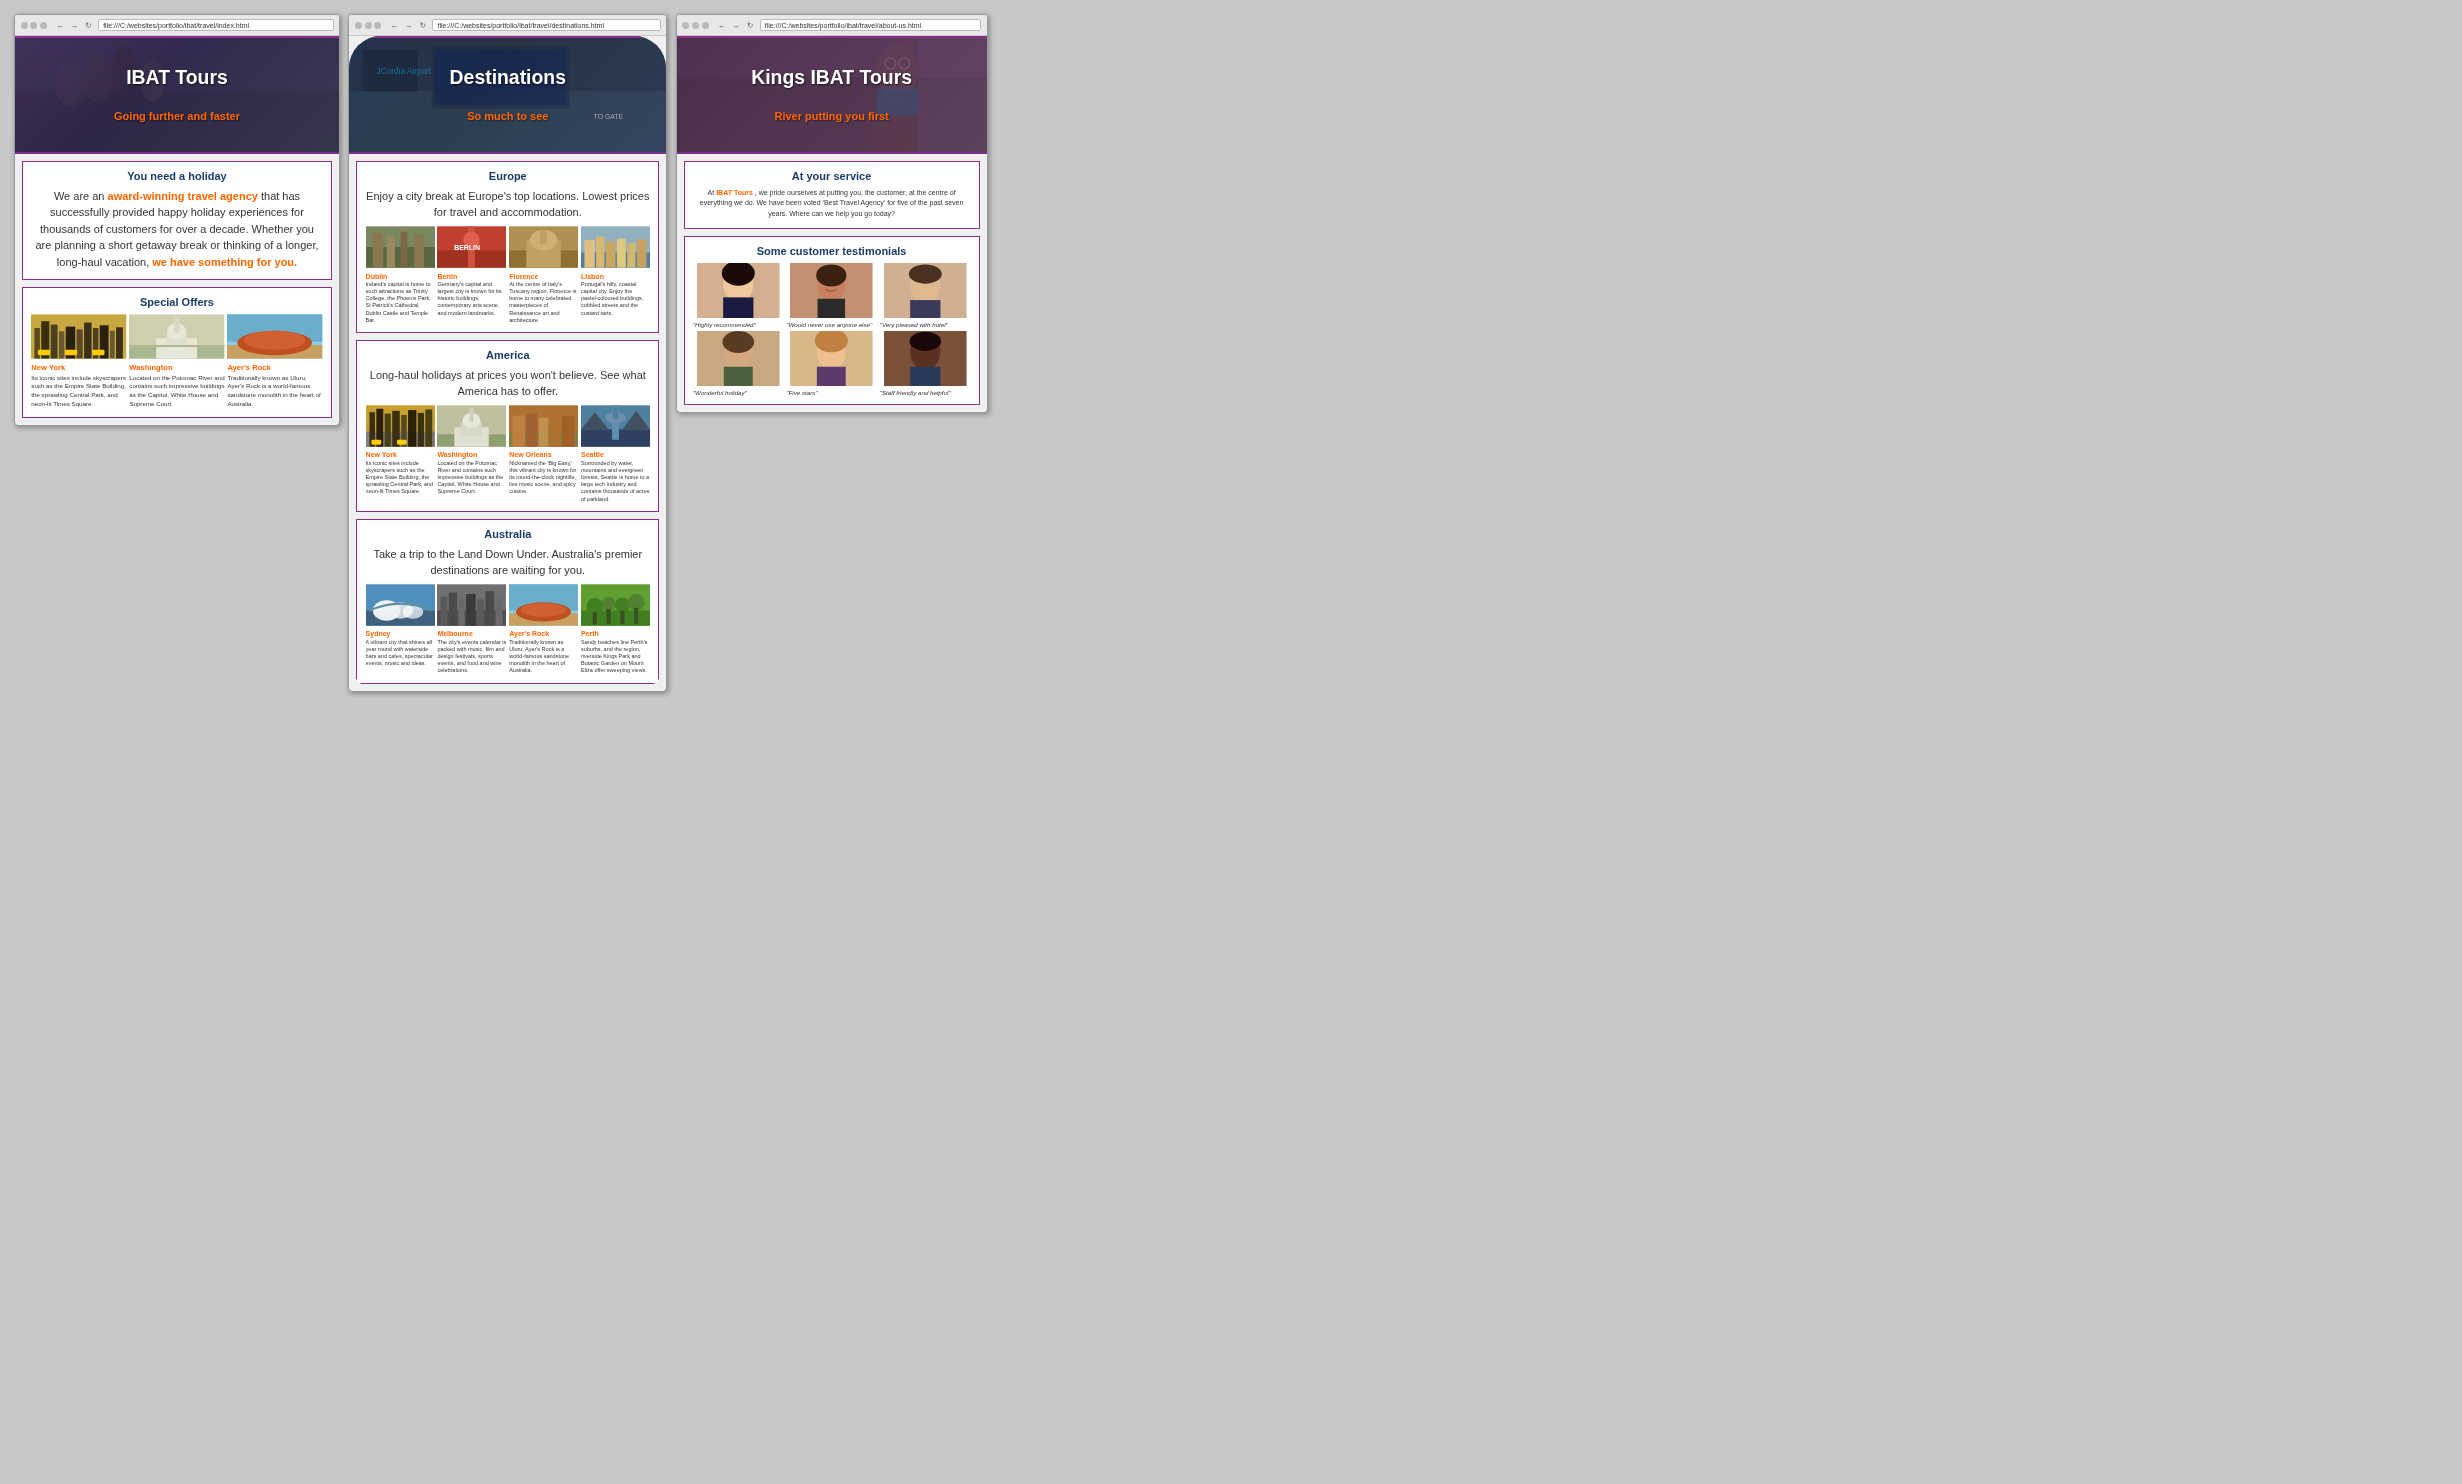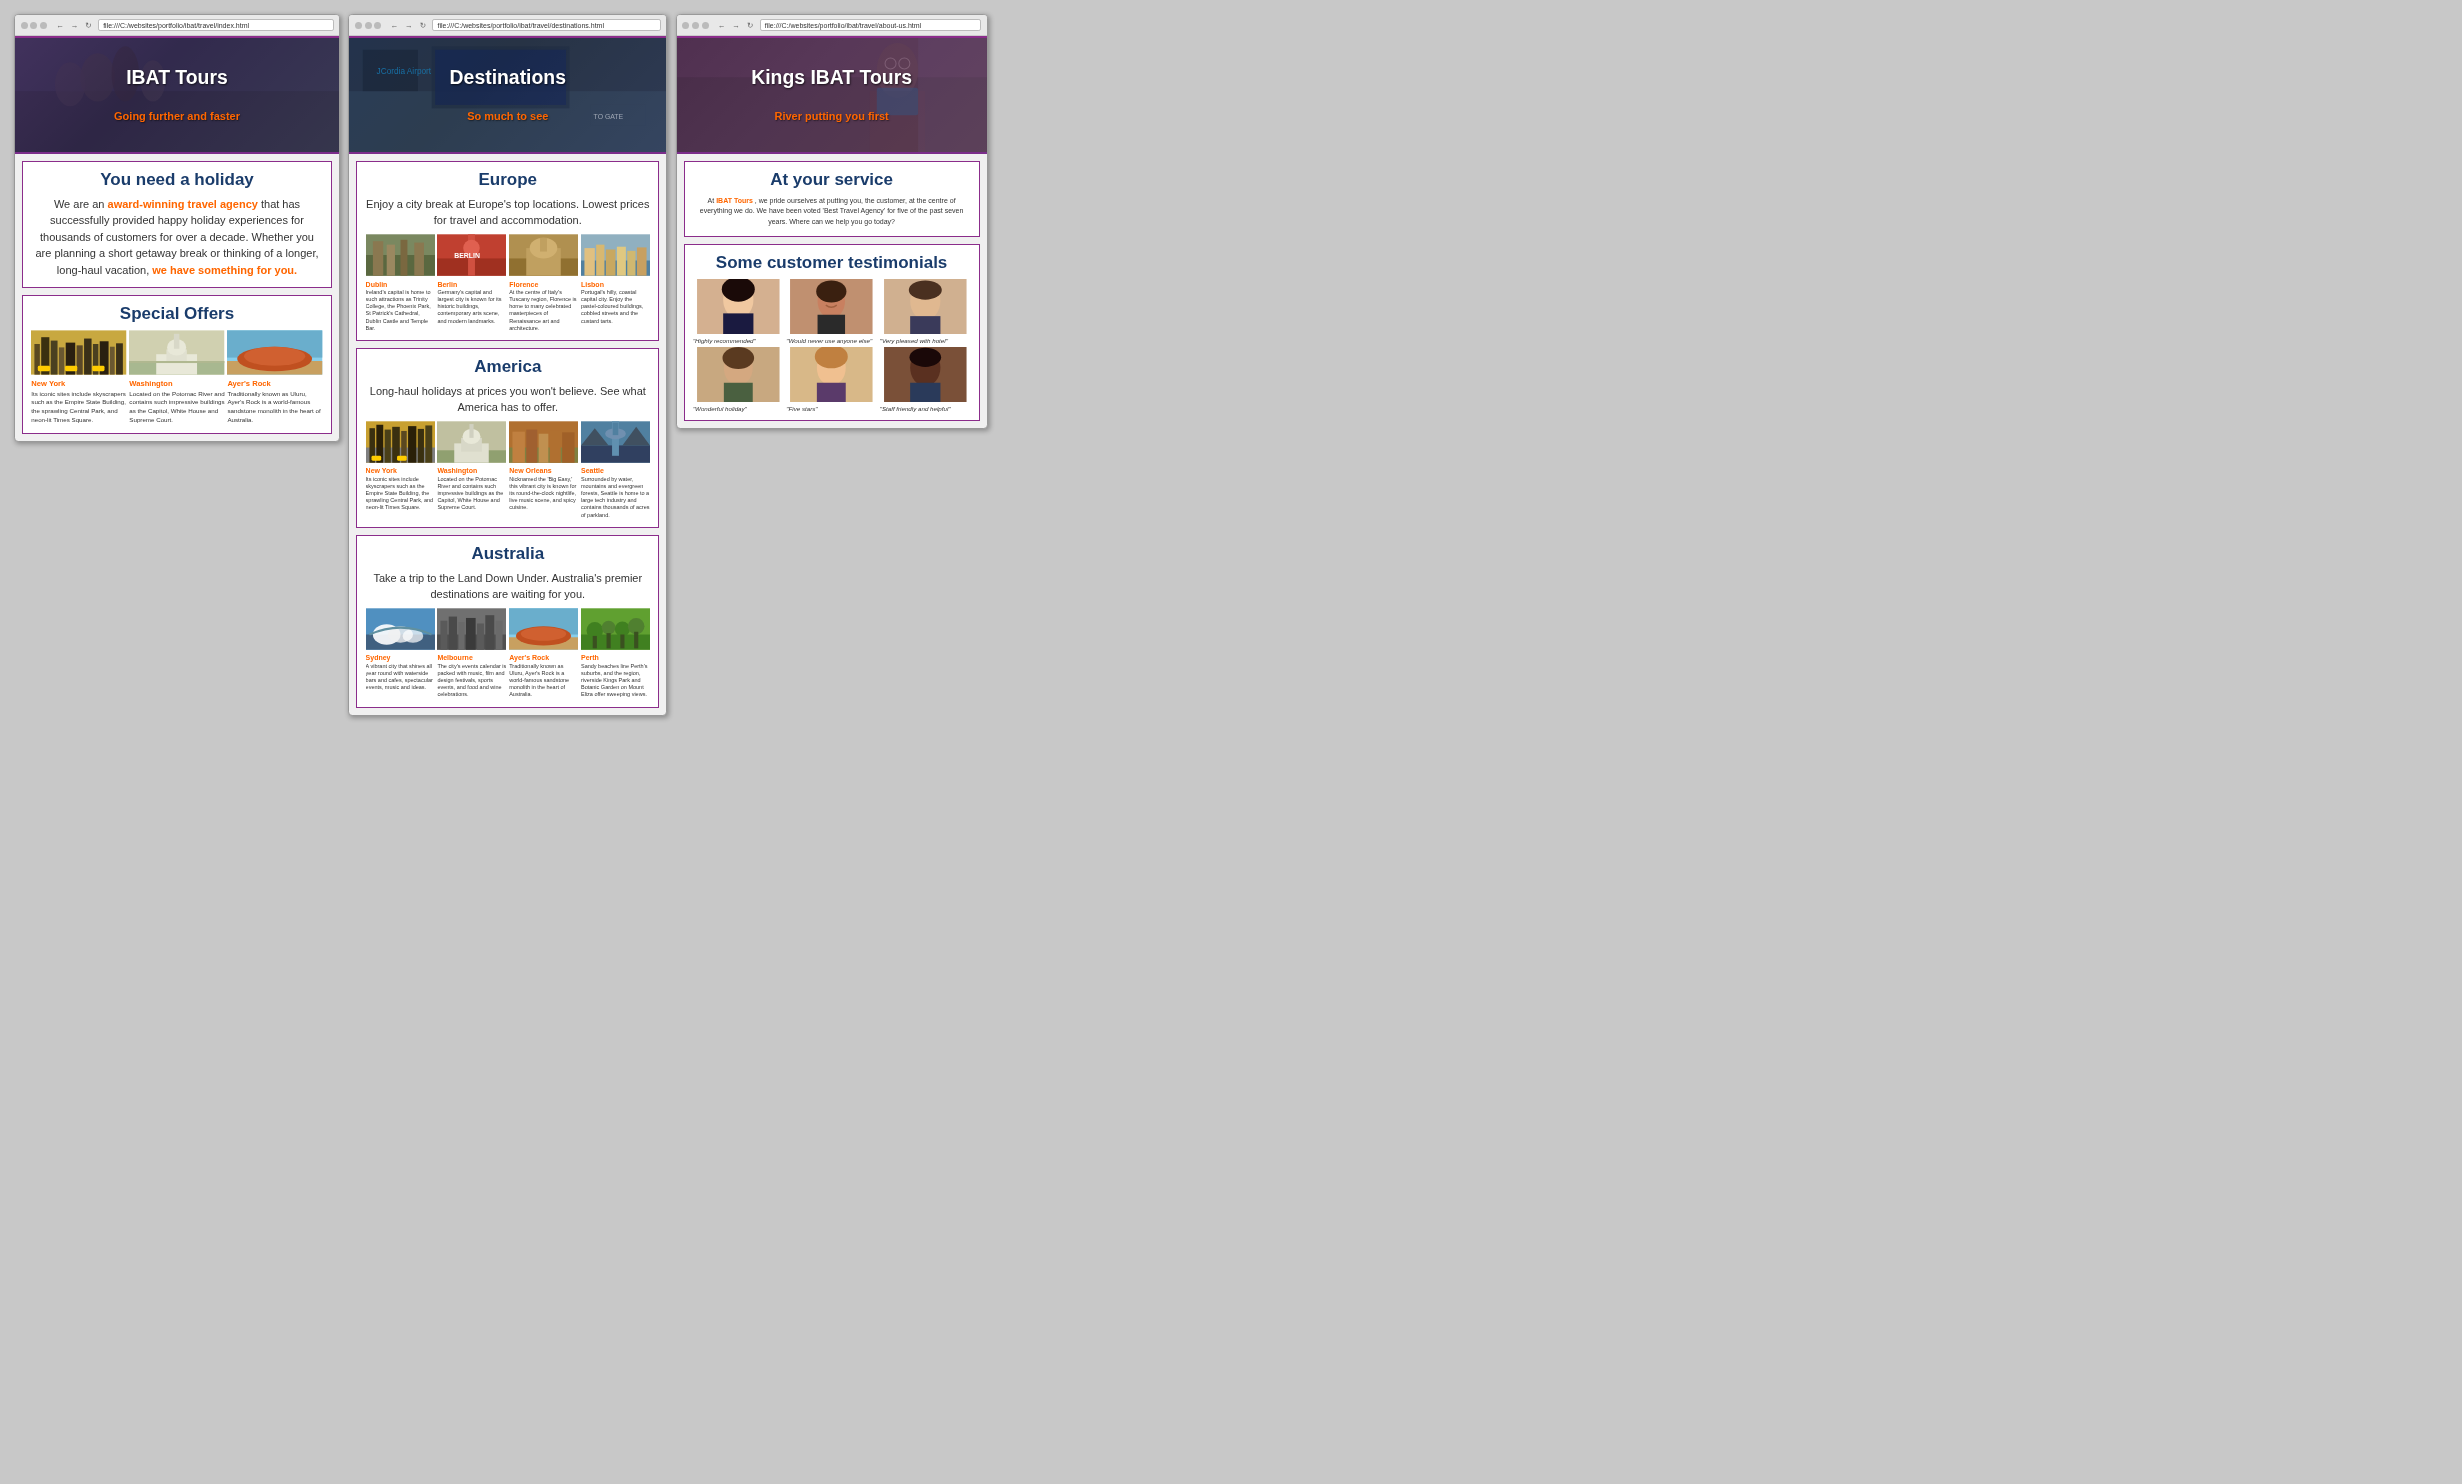--- a/index.html
+++ b/index.html
@@ -108,21 +108,21 @@
     
     .content-section {
       background: white;
       border: 1.4px solid #8b2d8b;
       margin: 7px;
       padding: 8.3px;
     }
 
     .section-title {
       color: #1a3c6b;
-      font-size: 17px;
+      font-size: 11px;
       font-weight: bold;
       text-align: center;
       margin-bottom: 5.5px;
     }
 
     .section-text {
       font-size: 11px;
       color: #333;
       text-align: center;
       line-height: 1.5;
@@ -368,21 +368,21 @@
       <div class="dot"></div>
     </div>
     <div class="browser-nav">
       <span class="nav-btn">←</span>
       <span class="nav-btn">→</span>
       <span class="nav-btn">↻</span>
     </div>
     <div class="address-bar">file:///C:/websites/portfolio/ibat/travel/destinations.html</div>
   </div>
 
-  <div class="page-content" style="max-height: 707px;">
+  <div class="page-content" style="max-height: 707px; border-radius: 32px;">
 
     <div class="hero" style="background: linear-gradient(135deg, #2a4060 0%, #304050 40%, #405070 100%);">
       <div class="purple-bar"></div>
       <svg class="hero-bg" viewBox="0 0 460 170" preserveAspectRatio="xMidYMid slice">
         <rect width="460" height="170" fill="#2a3a50"></rect>
 
         <rect x="0" y="0" width="460" height="80" fill="#1a2030" opacity="0.7"></rect>
         <rect x="20" y="20" width="80" height="60" fill="#0a1020" opacity="0.8"></rect>
         <text x="40" y="55" fill="#00aaff" font-size="12" opacity="0.9">JCordia Airport</text>
 

